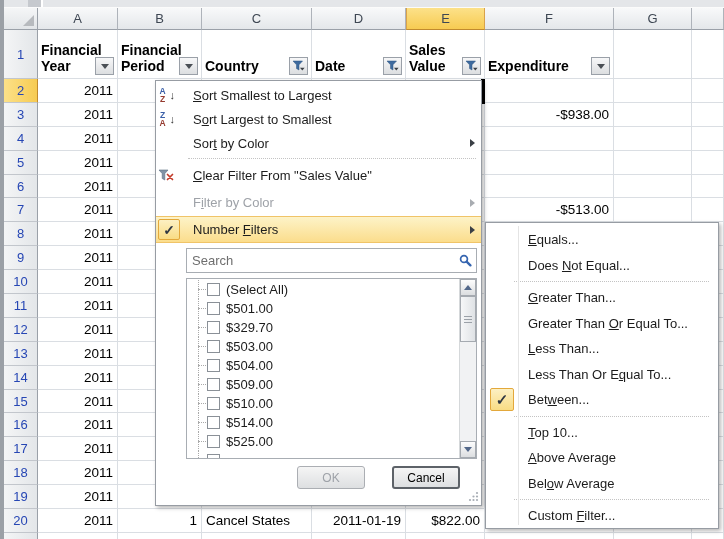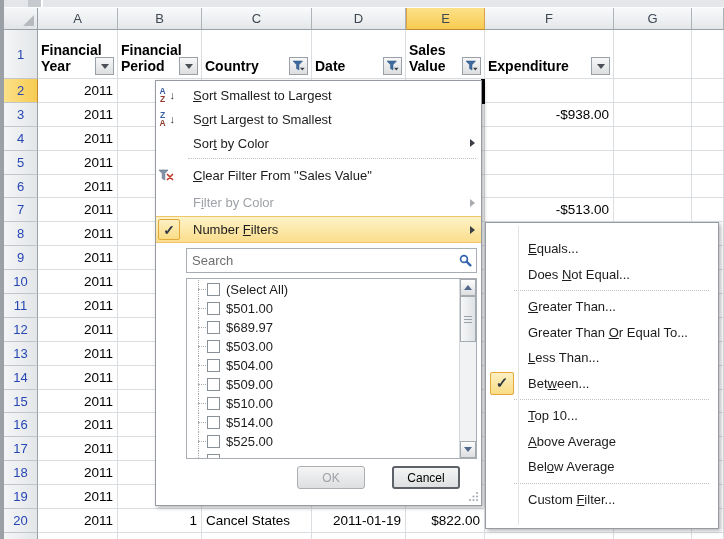--- a/index.html
+++ b/index.html
@@ -80,21 +80,21 @@
          background:linear-gradient(90deg,#f6f7f8,#dfe2e5);display:flex;align-items:center;justify-content:center;}
   .griplines{width:8px;height:7px;background:repeating-linear-gradient(#9ba1a8 0 1px,transparent 1px 3px);}
   .brow{display:flex;justify-content:flex-end;margin-top:7px;}
   .btn{width:68px;height:23px;box-sizing:border-box;border-radius:3px;font-size:12px;
        font-family:"Liberation Sans",sans-serif;background:linear-gradient(#f5f5f5,#dddfe1);}
   .btn.ok{border:1px solid #abaeb3;color:#9ea2a8;margin-right:27px;}
   .btn.cancel{border:2px solid #5d6268;color:#000;margin-right:21px;}
   .rgrip{position:absolute;right:2px;bottom:3px;}
   
   .smenu{position:absolute;left:485px;top:222px;width:234px;height:307px;box-sizing:border-box;background:#fff;
-         border:1px solid #979ca3;box-shadow:2px 2px 4px rgba(0,0,0,.28);z-index:6;padding-top:13px;}
+         border:1px solid #979ca3;box-shadow:2px 2px 4px rgba(0,0,0,.28);z-index:6;padding-top:4px;}
   .smenu::before{content:'';position:absolute;left:32px;top:3px;bottom:3px;border-left:1px solid #e4e4e4;}
   .smi{height:25.5px;display:flex;align-items:center;font-size:13px;color:#1c1c1c;padding-left:42px;position:relative;white-space:nowrap;}
   .smi u{text-decoration:underline;}
   .scheck{position:absolute;left:4px;top:1px;width:24px;height:23px;box-sizing:border-box;border:1px solid #e3a83b;border-radius:2px;
           background:linear-gradient(#fcf0c3,#f9dc84);display:flex;align-items:center;justify-content:center;
           font-size:15px;font-weight:bold;color:#2e3642;}
   .ssep{border-top:1px dotted #c3c3c3;margin:3px 9px 3px 28px;}
 </style>
 </head>
 <body>
@@ -456,21 +456,21 @@
           <div class="li">
             <span class="cb"></span>
             <span>(Select All)</span>
           </div>
           <div class="li">
             <span class="cb"></span>
             <span>$501.00</span>
           </div>
           <div class="li">
             <span class="cb"></span>
-            <span>$689.97</span>
+            <span>$329.70</span>
           </div>
           <div class="li">
             <span class="cb"></span>
             <span>$503.00</span>
           </div>
           <div class="li">
             <span class="cb"></span>
             <span>$504.00</span>
           </div>
           <div class="li">
@@ -530,20 +530,23 @@
       <div class="smi">
         <span class="lbl"><u>G</u>reater Than...</span>
       </div>
       <div class="smi">
         <span class="lbl">Greater Than <u>O</u>r Equal To...</span>
       </div>
       <div class="smi">
         <span class="lbl"><u>L</u>ess Than...</span>
       </div>
       <div class="smi">
+        <span class="lbl">Less Than Or E<u>q</u>ual To...</span>
+      </div>
+      <div class="smi">
         <span class="scheck">✓</span>
         <span class="lbl">Bet<u>w</u>een...</span>
       </div>
       <div class="ssep"></div>
       <div class="smi">
         <span class="lbl"><u>T</u>op 10...</span>
       </div>
       <div class="smi">
         <span class="lbl"><u>A</u>bove Average</span>
       </div>

